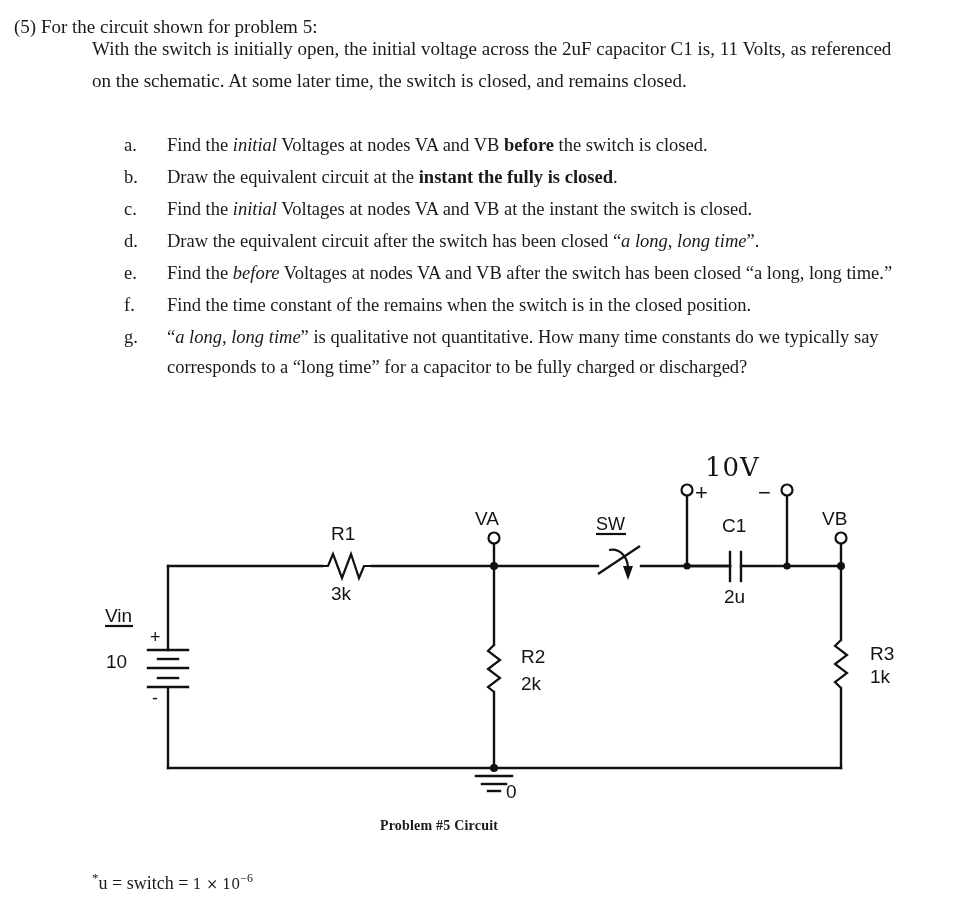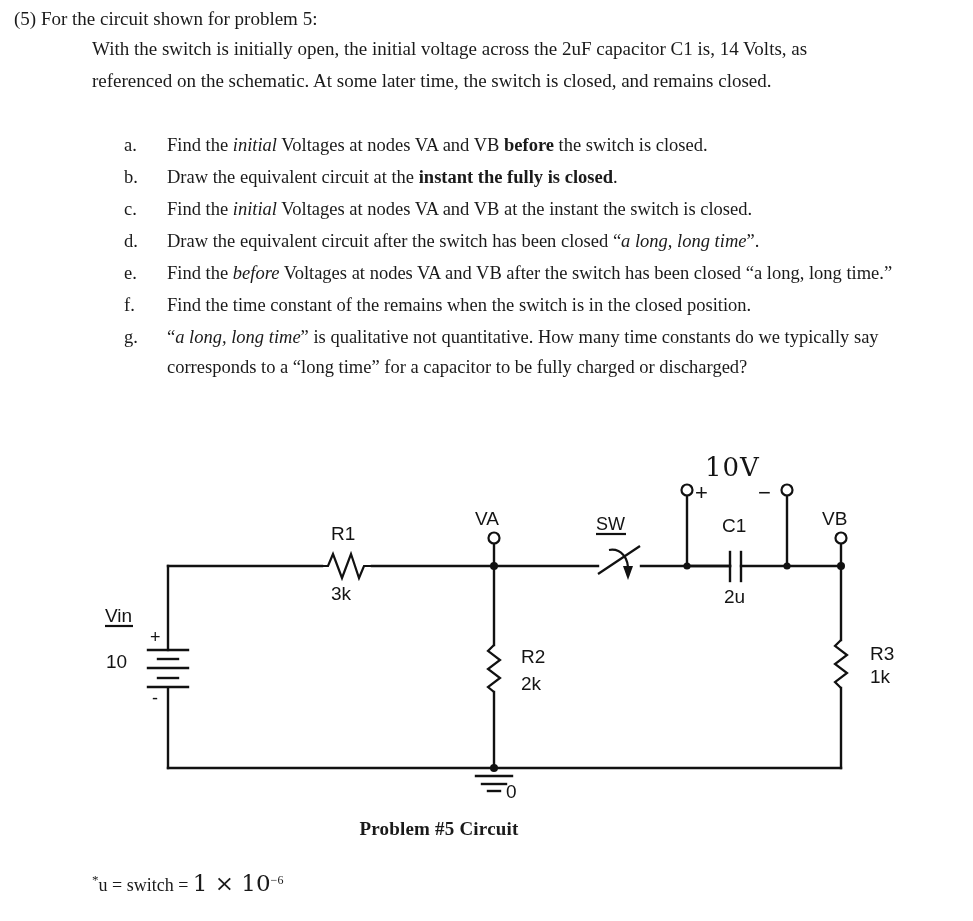--- a/index.html
+++ b/index.html
@@ -20,21 +20,21 @@
   #question-block {
     position: absolute;
     left: 0;
     top: 0;
     width: 973px;
   }
 
   .q-head {
     position: absolute;
     left: 14px;
-    top: 6px;
+    top: 14px;
     font-size: 19px;
     line-height: 26px;
     white-space: nowrap;
     text-align: right;
   }
 
   .q-intro {
     position: absolute;
     left: 92px;
     top: 33px;
@@ -82,34 +82,34 @@
     left: 0;
     top: 0;
   }
 
   .cap-caption {
     position: absolute;
     left: 0;
     top: 818px;
     width: 930px;
     text-align: center;
-    font-size: 19px;
+    font-size: 14px;
     font-weight: bold;
     letter-spacing: 0.2px;
   }
   .cap-caption .inner { display: inline-block; margin-left: -52px; }
 
   .footnote {
     position: absolute;
     left: 92px;
     top: 870px;
     font-size: 18px;
   }
   .footnote .star { font-size: 13px; vertical-align: super; }
-  .footnote .mathy { font-family: "DejaVu Serif", serif; font-size: 23px; }
+  .footnote .mathy { font-family: "DejaVu Serif", serif; font-size: 14px; }
   .footnote sup { font-size: 12px; }
 
   
   .lbl {
     font-family: "Liberation Sans", sans-serif;
     font-size: 19px;
     fill: #141414;
   }
   .lbl-sm {
     font-family: "Liberation Sans", sans-serif;
@@ -132,21 +132,21 @@
   .node-open { stroke: #111111; stroke-width: 2.2; fill: #ffffff; }
   .node-dot { fill: #111111; }
 </style>
 </head>
 <body>
 
 <div id="question-block">
 
   <div class="q-head">(5) For the circuit shown for problem 5:</div>
 
-  <div class="q-intro">With the switch is initially open, the initial voltage across the 2uF capacitor C1 is, 14 Volts, as referenced on the schematic. At some later time, the switch is closed, and remains closed.</div>
+  <div class="q-intro">With the switch is initially open, the initial voltage across the 2uF capacitor C1 is, 11 Volts, as referenced on the schematic. At some later time, the switch is closed, and remains closed.</div>
 
   <div id="sub-list">
       <div class="sub-item">
         <div class="sub-marker">a.</div>
         <div class="sub-text">Find the <i>initial</i> Voltages at nodes VA and VB <b>before</b> the switch is closed.</div>
       </div>
       <div class="sub-item">
         <div class="sub-marker">b.</div>
         <div class="sub-text">Draw the equivalent circuit at the <b>instant the fully is closed</b>.</div>
       </div>

